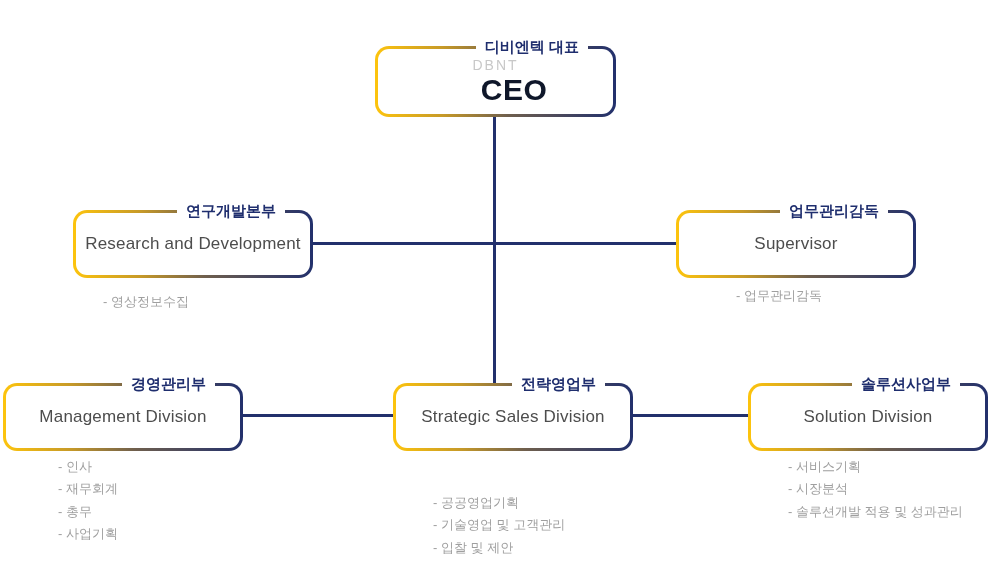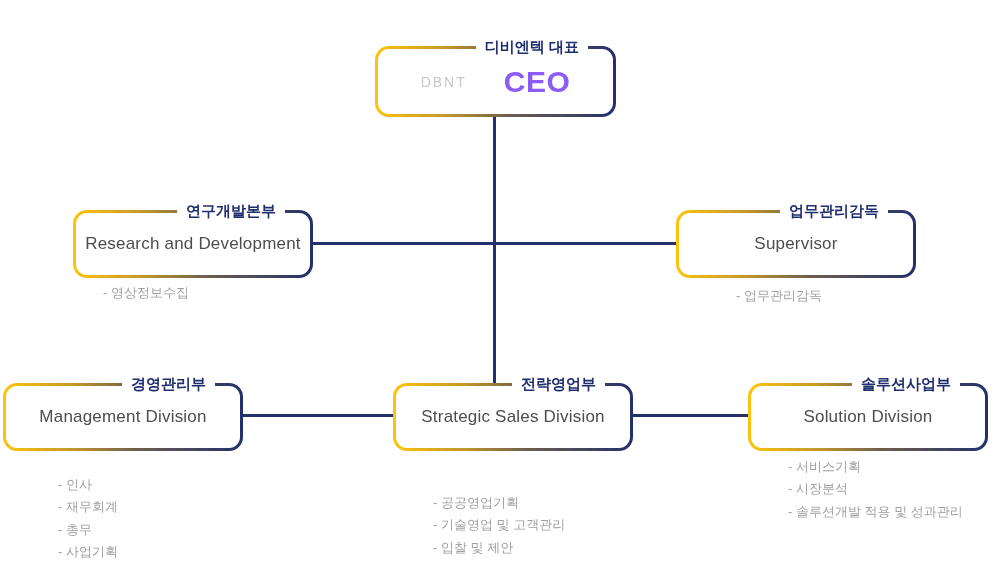--- a/index.html
+++ b/index.html
@@ -25,37 +25,37 @@
     position: absolute;
     background: linear-gradient(90deg, #fdc40d 0%, #c79a28 28%, #6f5f4d 55%, #22306c 100%);
     border-radius: 14px;
   }
   .box-inner {
     position: absolute;
     inset: 3px;
     background: #ffffff;
     border-radius: 11px;
     display: flex;
-    flex-direction: row;
+    flex-direction: column;
     align-items: center;
     justify-content: center;
   }
   .box-title {
     color: #4d4d4d;
     font-size: 17px;
     letter-spacing: 0.2px;
   }
   .ceo-sub {
     color: #c8c8c8;
     font-size: 14px;
     letter-spacing: 2px;
     line-height: 16px;
   }
   .ceo-title {
-    color: #8b5cf6;
+    color: #0f172a;
     font-size: 30px;
     font-weight: bold;
     letter-spacing: 0.5px;
     line-height: 34px;
     margin-left: 37px;
   }
   .box-tag {
     position: absolute;
     top: -8px;
     right: 28px;
@@ -124,27 +124,27 @@
     <span class="box-tag">전략영업부</span>
   </div>
 
   <div class="org-box" style="left:748px; top:383px; width:240px; height:68px;">
     <div class="box-inner">
       <span class="box-title">Solution Division</span>
     </div>
     <span class="box-tag">솔루션사업부</span>
   </div>
 
-  <ul class="bullets" style="left:103px; top:282px;">
+  <ul class="bullets" style="left:103px; top:291px;">
       <li>- 영상정보수집</li>
     </ul>
   <ul class="bullets" style="left:736px; top:285px;">
       <li>- 업무관리감독</li>
     </ul>
-  <ul class="bullets" style="left:58px; top:456px;margin-top:18px;">
+  <ul class="bullets" style="left:58px; top:456px;">
       <li>- 인사</li>
       <li>- 재무회계</li>
       <li>- 총무</li>
       <li>- 사업기획</li>
     </ul>
   <ul class="bullets" style="left:433px; top:480px;margin-top:12px;">
       <li>- 공공영업기획</li>
       <li>- 기술영업 및 고객관리</li>
       <li>- 입찰 및 제안</li>
     </ul>

